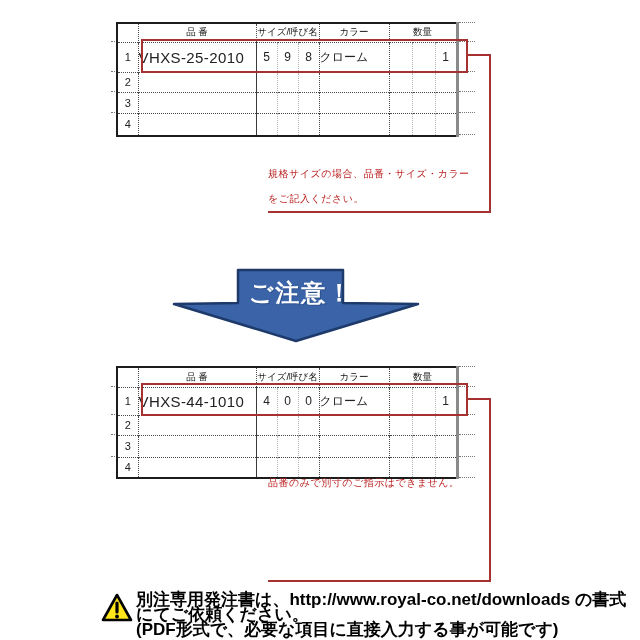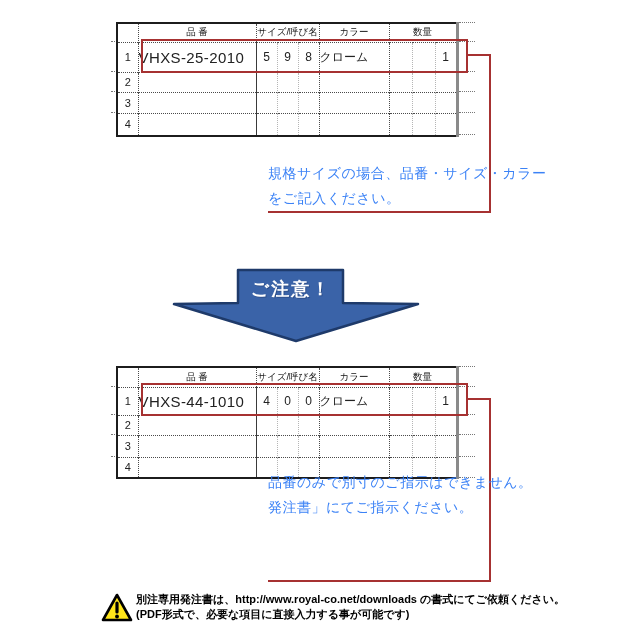--- a/index.html
+++ b/index.html
@@ -28,31 +28,31 @@
   td.c-q{font-size:12px;text-align:center;color:#222;}
   
   .stub{position:absolute;height:0;border-top:1px dotted #777;}
   .stub.r{left:459px;width:16px;}
   .stub.l{left:111px;width:4px;}
   
   .redbox{position:absolute;border:2px solid #a63131;background:transparent;}
   .redline-h{position:absolute;height:0;border-top:2px solid #a63131;}
   .redline-v{position:absolute;width:0;border-left:2px solid #a63131;}
   
-  .note{position:absolute;font-size:14px;line-height:25px;color:#3b82f6;letter-spacing:0.5px;}
+  .note{position:absolute;font-size:10px;line-height:25px;color:#b91c1c;letter-spacing:0.5px;}
   
   .arrow-wrap{position:absolute;left:171px;top:267px;width:250px;height:78px;}
   .arrow-label{
-    position:absolute;left:238px;top:277px;width:106px;text-align:center;
-    font-size:18px;font-weight:bold;color:#ffffff;letter-spacing:2px;
+    position:absolute;left:248px;top:277px;width:106px;text-align:center;
+    font-size:24px;font-weight:bold;color:#ffffff;letter-spacing:2px;
     text-shadow:1px 1px 0 rgba(20,40,80,.35);
   }
   
   .warn-icon{position:absolute;left:101px;top:593px;width:32px;height:30px;}
-  .warn-text{position:absolute;left:136px;top:592px;font-size:11px;font-weight:bold;
+  .warn-text{position:absolute;left:136px;top:592px;font-size:17px;font-weight:bold;
     color:#000;line-height:15px;letter-spacing:0;}
 </style>
 </head>
 <body>
 
 <table class="order" style="left:116px;top:22px;width:340px;">
   <colgroup>
     <col style="width:21px">
       <col style="width:118px">
     <col style="width:21px">
@@ -224,21 +224,20 @@
 <div class="stub l" style="top:434px"></div>
 <div class="stub l" style="top:456px"></div>
 
 <div class="redbox" style="left:141px;top:383px;width:323px;height:29px;"></div>
 <div class="redline-h" style="left:466px;top:398px;width:25px;"></div>
 <div class="redline-v" style="left:489px;top:398px;height:182px;"></div>
 <div class="redline-h" style="left:268px;top:580px;width:223px;"></div>
 
 <div class="note" style="left:268px;top:470px;">
   <div>品番のみで別寸のご指示はできません。</div>
-  <div>発注書」にてご指示ください。</div>
 </div>
 
 <div class="warn-icon">
   <svg width="32" height="30" viewBox="0 0 32 30">
     <polygon points="16,2 30,27 2,27" fill="#ffe61a" stroke="#000000" stroke-width="2.6" stroke-linejoin="round"></polygon>
     <line x1="16" y1="10" x2="16" y2="19" stroke="#000" stroke-width="3.2" stroke-linecap="round"></line>
     <circle cx="16" cy="23.5" r="1.9" fill="#000"></circle>
   </svg>
 </div>
 <div class="warn-text">

